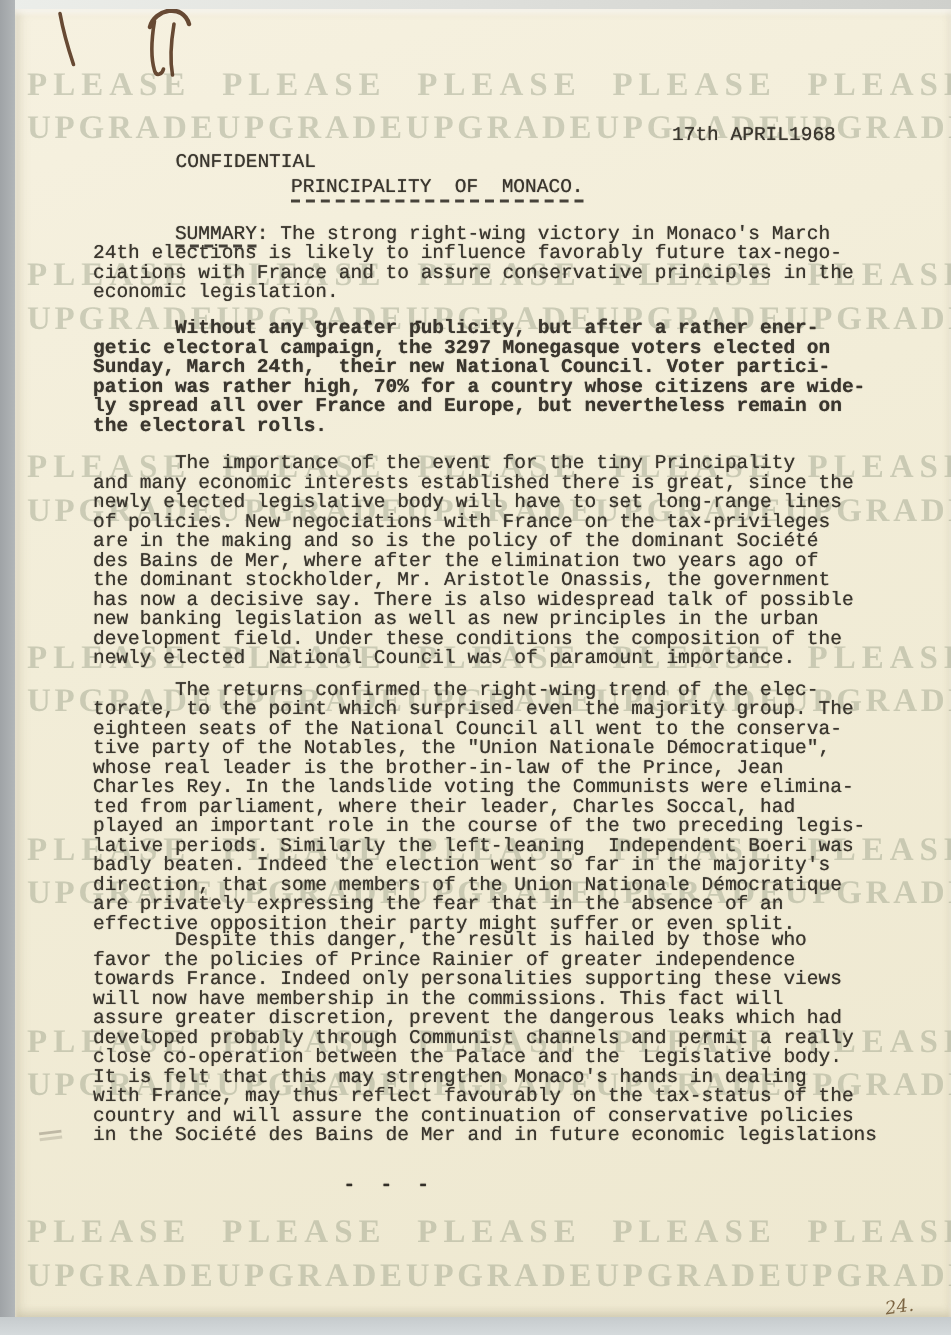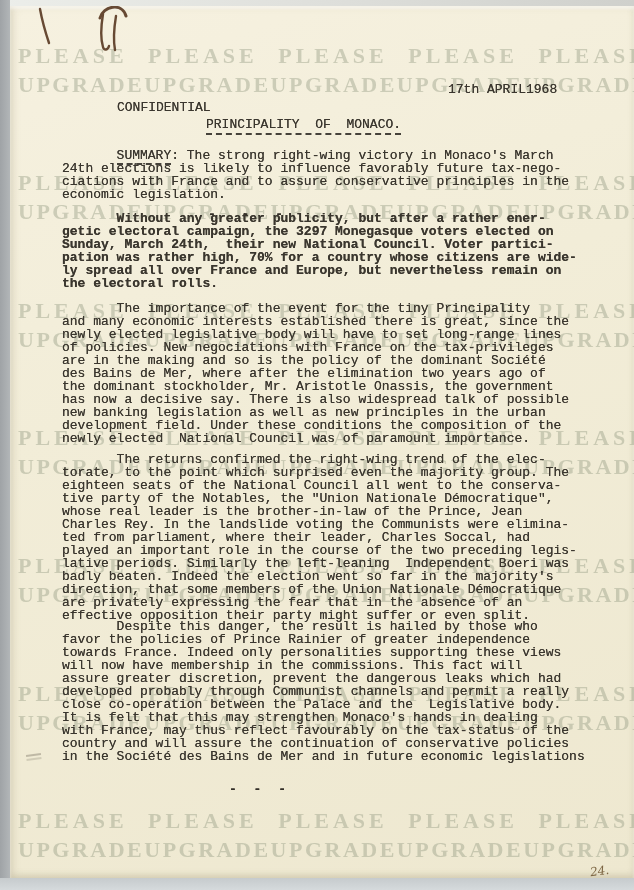--- a/index.html
+++ b/index.html
@@ -29,21 +29,21 @@
     color:rgba(148,154,130,.42);white-space:pre;}
   .wm-top{font-size:22px;letter-spacing:4px;}
   .wm-bottom{font-size:22px;letter-spacing:2.5px;}
   
   .doc{position:absolute;inset:0;z-index:2;color:#3a362e;
     font-size:13px;line-height:13px;
     text-shadow:0 0 .6px rgba(52,47,40,.85);}
   .doc div, .doc span{white-space:pre;}
   .hdr-class{position:absolute;left:107px;top:95px;font-family:Liberation Mono, monospace;}
   .hdr-date{position:absolute;left:438px;top:77px;}
-  .title{position:absolute;left:196px;top:112px;padding-bottom:2px;
+  .title{position:absolute;left:184px;top:112px;padding-bottom:2px;
     border-bottom:2px dashed #46423a;}
   .para{position:absolute;left:52px;}
   .p1{top:143px;} .p2{top:206px;font-weight:bold;} .p3{top:296px;font-family:Liberation Mono, monospace;} .p4{top:447px;} .p5{top:614px;}
   .summary-label{border-bottom:2px dashed #46423a;padding-bottom:0;}
   .divider{position:absolute;font-weight:bold;color:#332f28;}
   .d1{left:198px;top:202px;word-spacing:18px;}
   .d2{left:219px;top:777px;word-spacing:9px;}
   .pagenum{position:absolute;left:580px;top:858px;
     font:italic 12px "DejaVu Serif",serif;color:#7d6644;transform:rotate(-8deg);
     text-shadow:none;}

